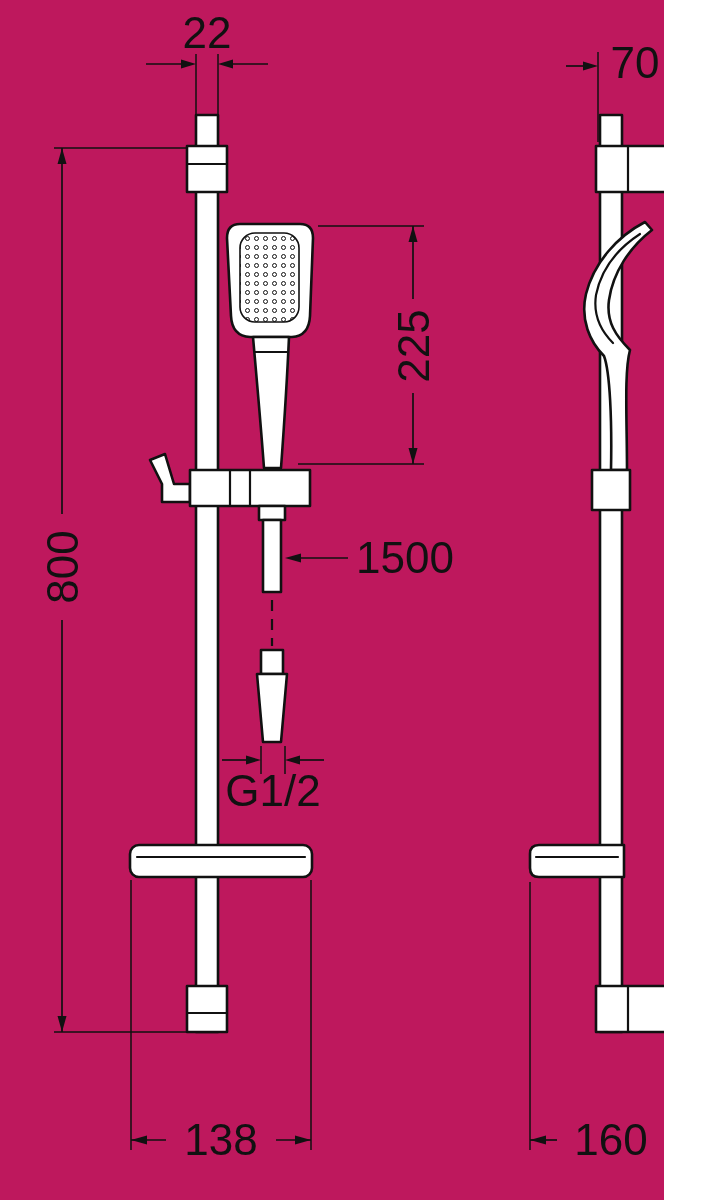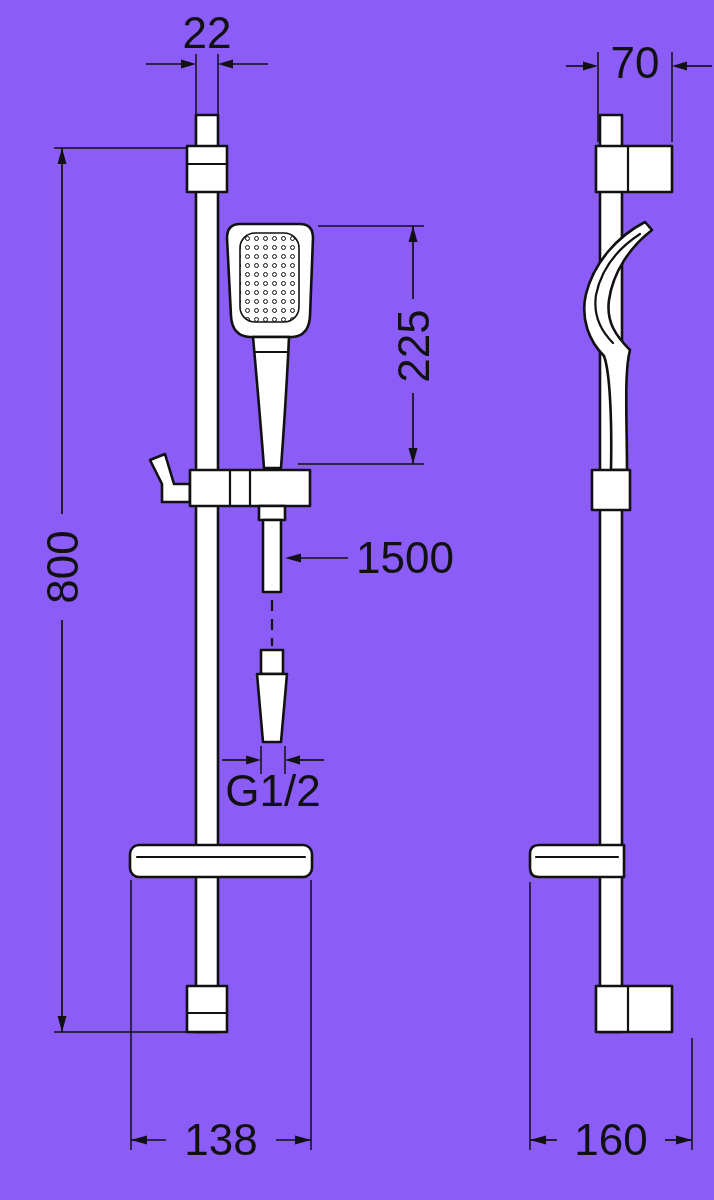--- a/index.html
+++ b/index.html
@@ -1,16 +1,16 @@
 <!DOCTYPE html>
 <html><head>
 <meta charset="utf-8">
 <style>
   html,body{margin:0;padding:0;background:#ffffff;}
-  .stage{position:relative;width:714px;height:1200px;background:#8b5cf6;overflow:hidden;}
+  .stage{position:relative;width:664px;height:1200px;background:#be185d;overflow:hidden;}
   svg{display:block;}
   .part{stroke:#111111;stroke-width:2.6;fill:#ffffff;stroke-linejoin:round;stroke-linecap:round;}
   .pline{stroke:#111111;stroke-width:2.2;fill:none;stroke-linecap:round;}
   .dimline{stroke:#111111;stroke-width:1.7;fill:none;}
   .extline{stroke:#111111;stroke-width:1.5;fill:none;}
   .arrow{fill:#111111;stroke:none;}
   .dashed{stroke:#111111;stroke-width:2.2;fill:none;stroke-dasharray:11 8;}
   .dimtext{font-family:"Liberation Sans",sans-serif;font-size:44px;fill:#111111;}
 </style>
 </head>

